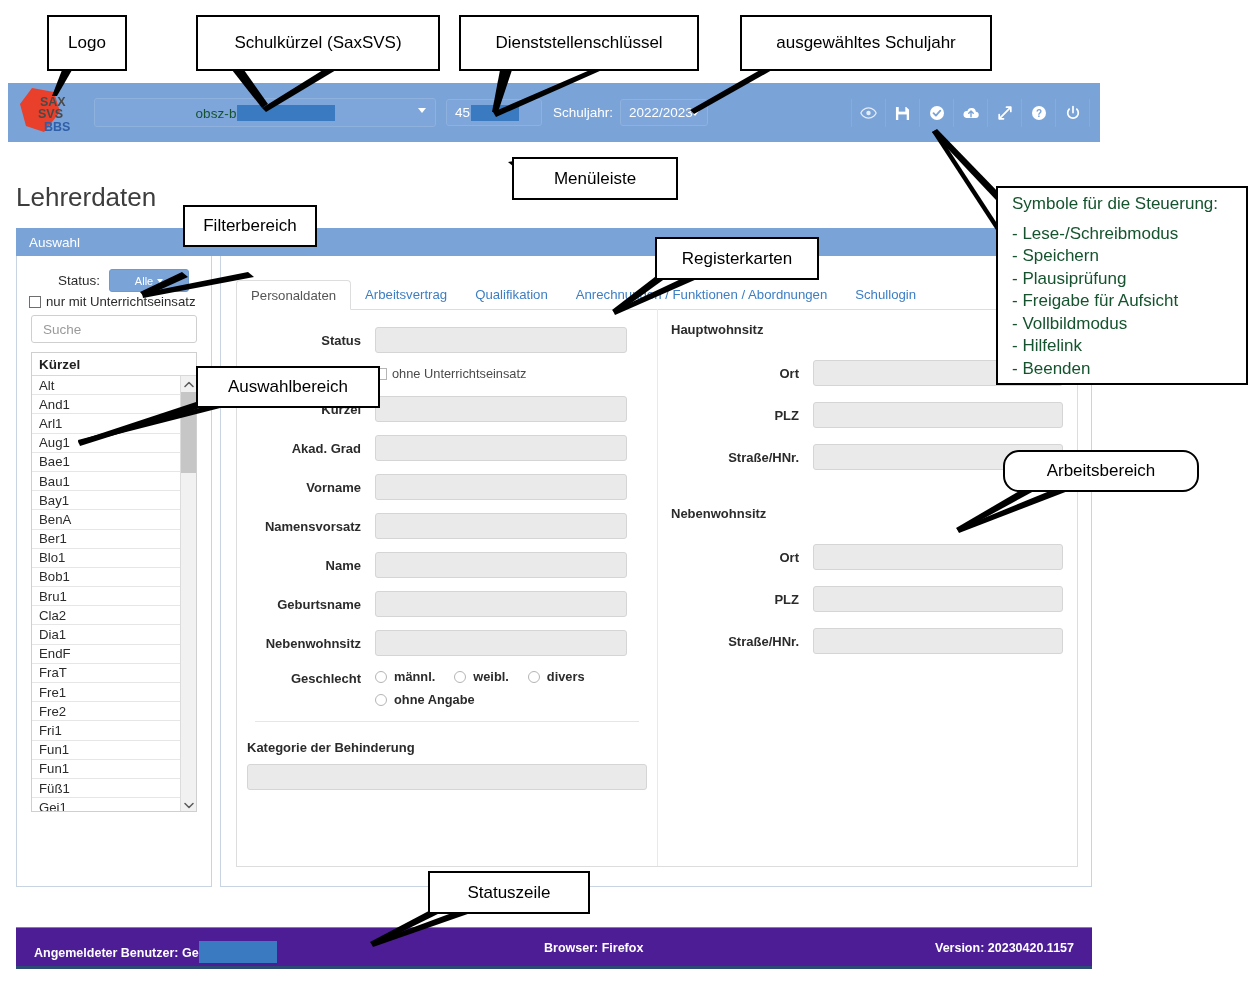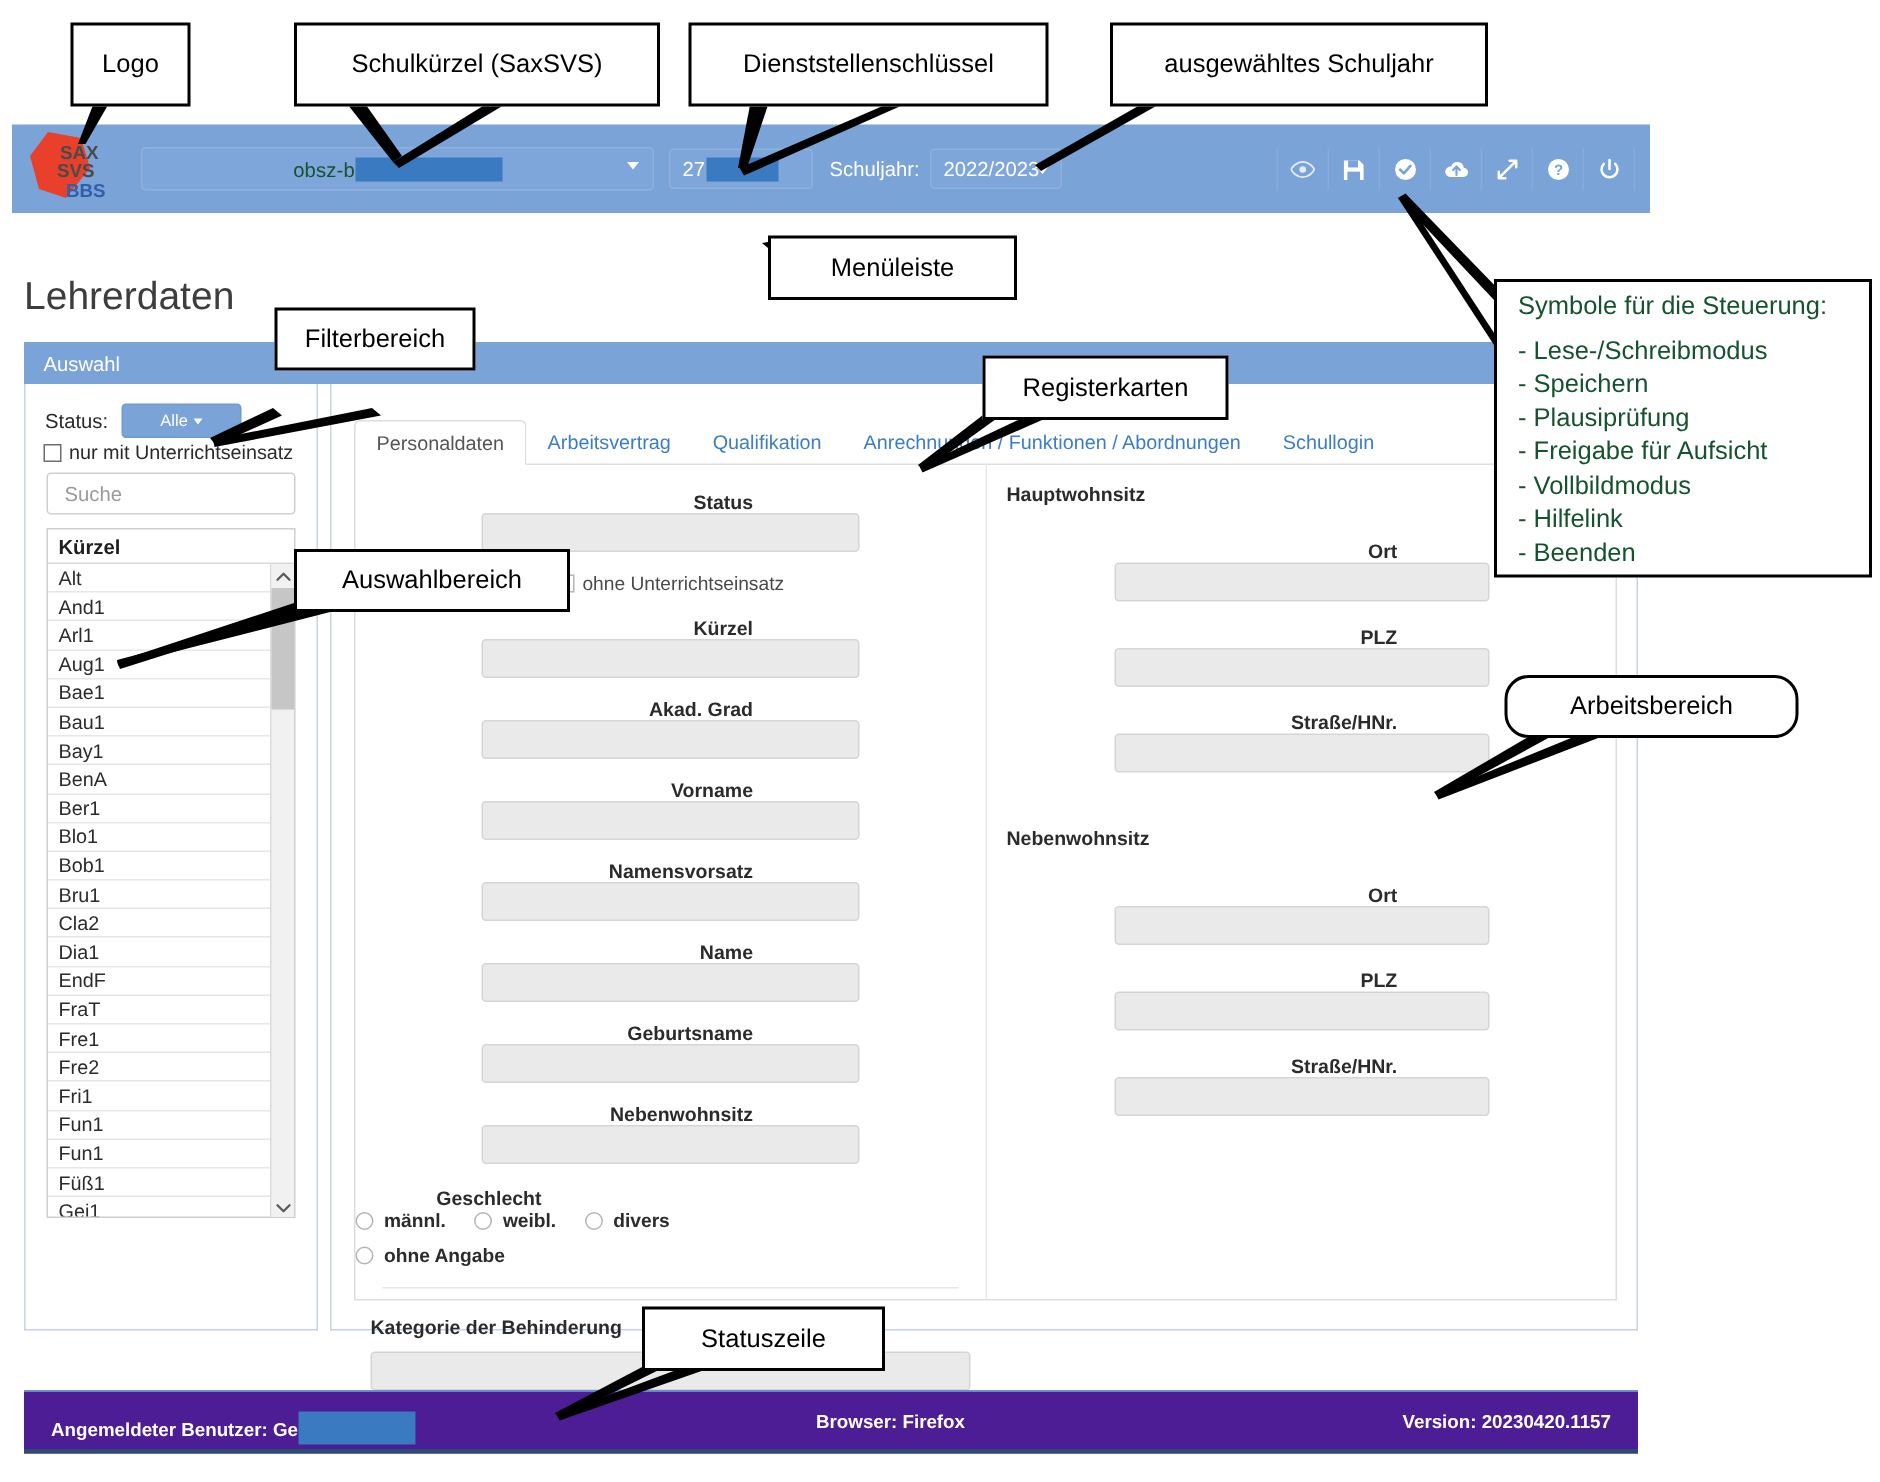--- a/index.html
+++ b/index.html
@@ -101,21 +101,21 @@
 
   
   .left-panel{
     position:absolute;left:8px;top:173px;width:196px;height:631px;
     background:#ffffff;border:1px solid #c9d4e3;border-top:none;
     box-sizing:border-box;
   }
   .status-row{
     position:absolute;left:13px;top:13px;display:flex;align-items:center;
   }
-  .status-row .lbl{font-size:13.5px;color:#2b2b2b;}
+  .status-row .lbl{font-size:13.5px;color:#2b2b2b;margin-left:28px;}
   .status-btn{
     margin-left:9px;width:78px;height:21px;background:#7aa3d8;border:1px solid #6e99d1;
     border-radius:3px;color:#ffffff;font-size:11px;
     display:flex;align-items:center;justify-content:center;position:relative;
   }
   .status-btn .caret{
     width:0;height:0;border-left:3px solid transparent;border-right:3px solid transparent;
     border-top:4px solid #ffffff;margin-left:4px;
   }
   .chk-row{
@@ -178,21 +178,21 @@
   }
 
   .form-card{
     position:absolute;left:15px;top:53px;width:842px;height:558px;
     border:1px solid #dddddd;border-top:none;box-sizing:border-box;
     display:flex;
   }
   .col-left{width:420px;position:relative;border-right:1px solid #e9e9e9;}
   .col-right{flex:1;position:relative;}
 
-  .frow{display:flex;align-items:center;margin-bottom:13px;flex-direction:column;}
+  .frow{display:flex;align-items:center;margin-bottom:13px;}
   .flabel{
     width:138px;text-align:right;font-size:13px;font-weight:bold;color:#2b2b2b;
     padding-right:14px;box-sizing:border-box;
   }
   .finput{
     height:26px;border:1px solid #d5d5d5;border-radius:3px;background:#eaeaea;
     box-sizing:border-box;
   }
   .col-left .finput{width:252px;}
   .inner-chk{display:flex;align-items:center;}
@@ -252,21 +252,21 @@
         <text x="30" y="45" font-family="Liberation Sans, sans-serif" font-size="12.5" font-weight="bold" fill="#2f5fa8">BBS</text>
       </svg>
     </div>
 
     <div class="school-select">
       <span class="sel-text"><span>obsz-b</span><span class="redact" style="width:98px"></span></span>
       <span class="caret"></span>
     </div>
 
     <div class="dst-select">
-      <span>27</span>
+      <span>45</span>
         <span class="redact" style="width:48px;margin-left:1px"></span>
     </div>
 
     <span class="sj-label">Schuljahr:</span>
     <div class="sj-select">
       <span>2022/2023</span>
       <span class="caret"></span>
     </div>
 
     <div class="icon-group">

